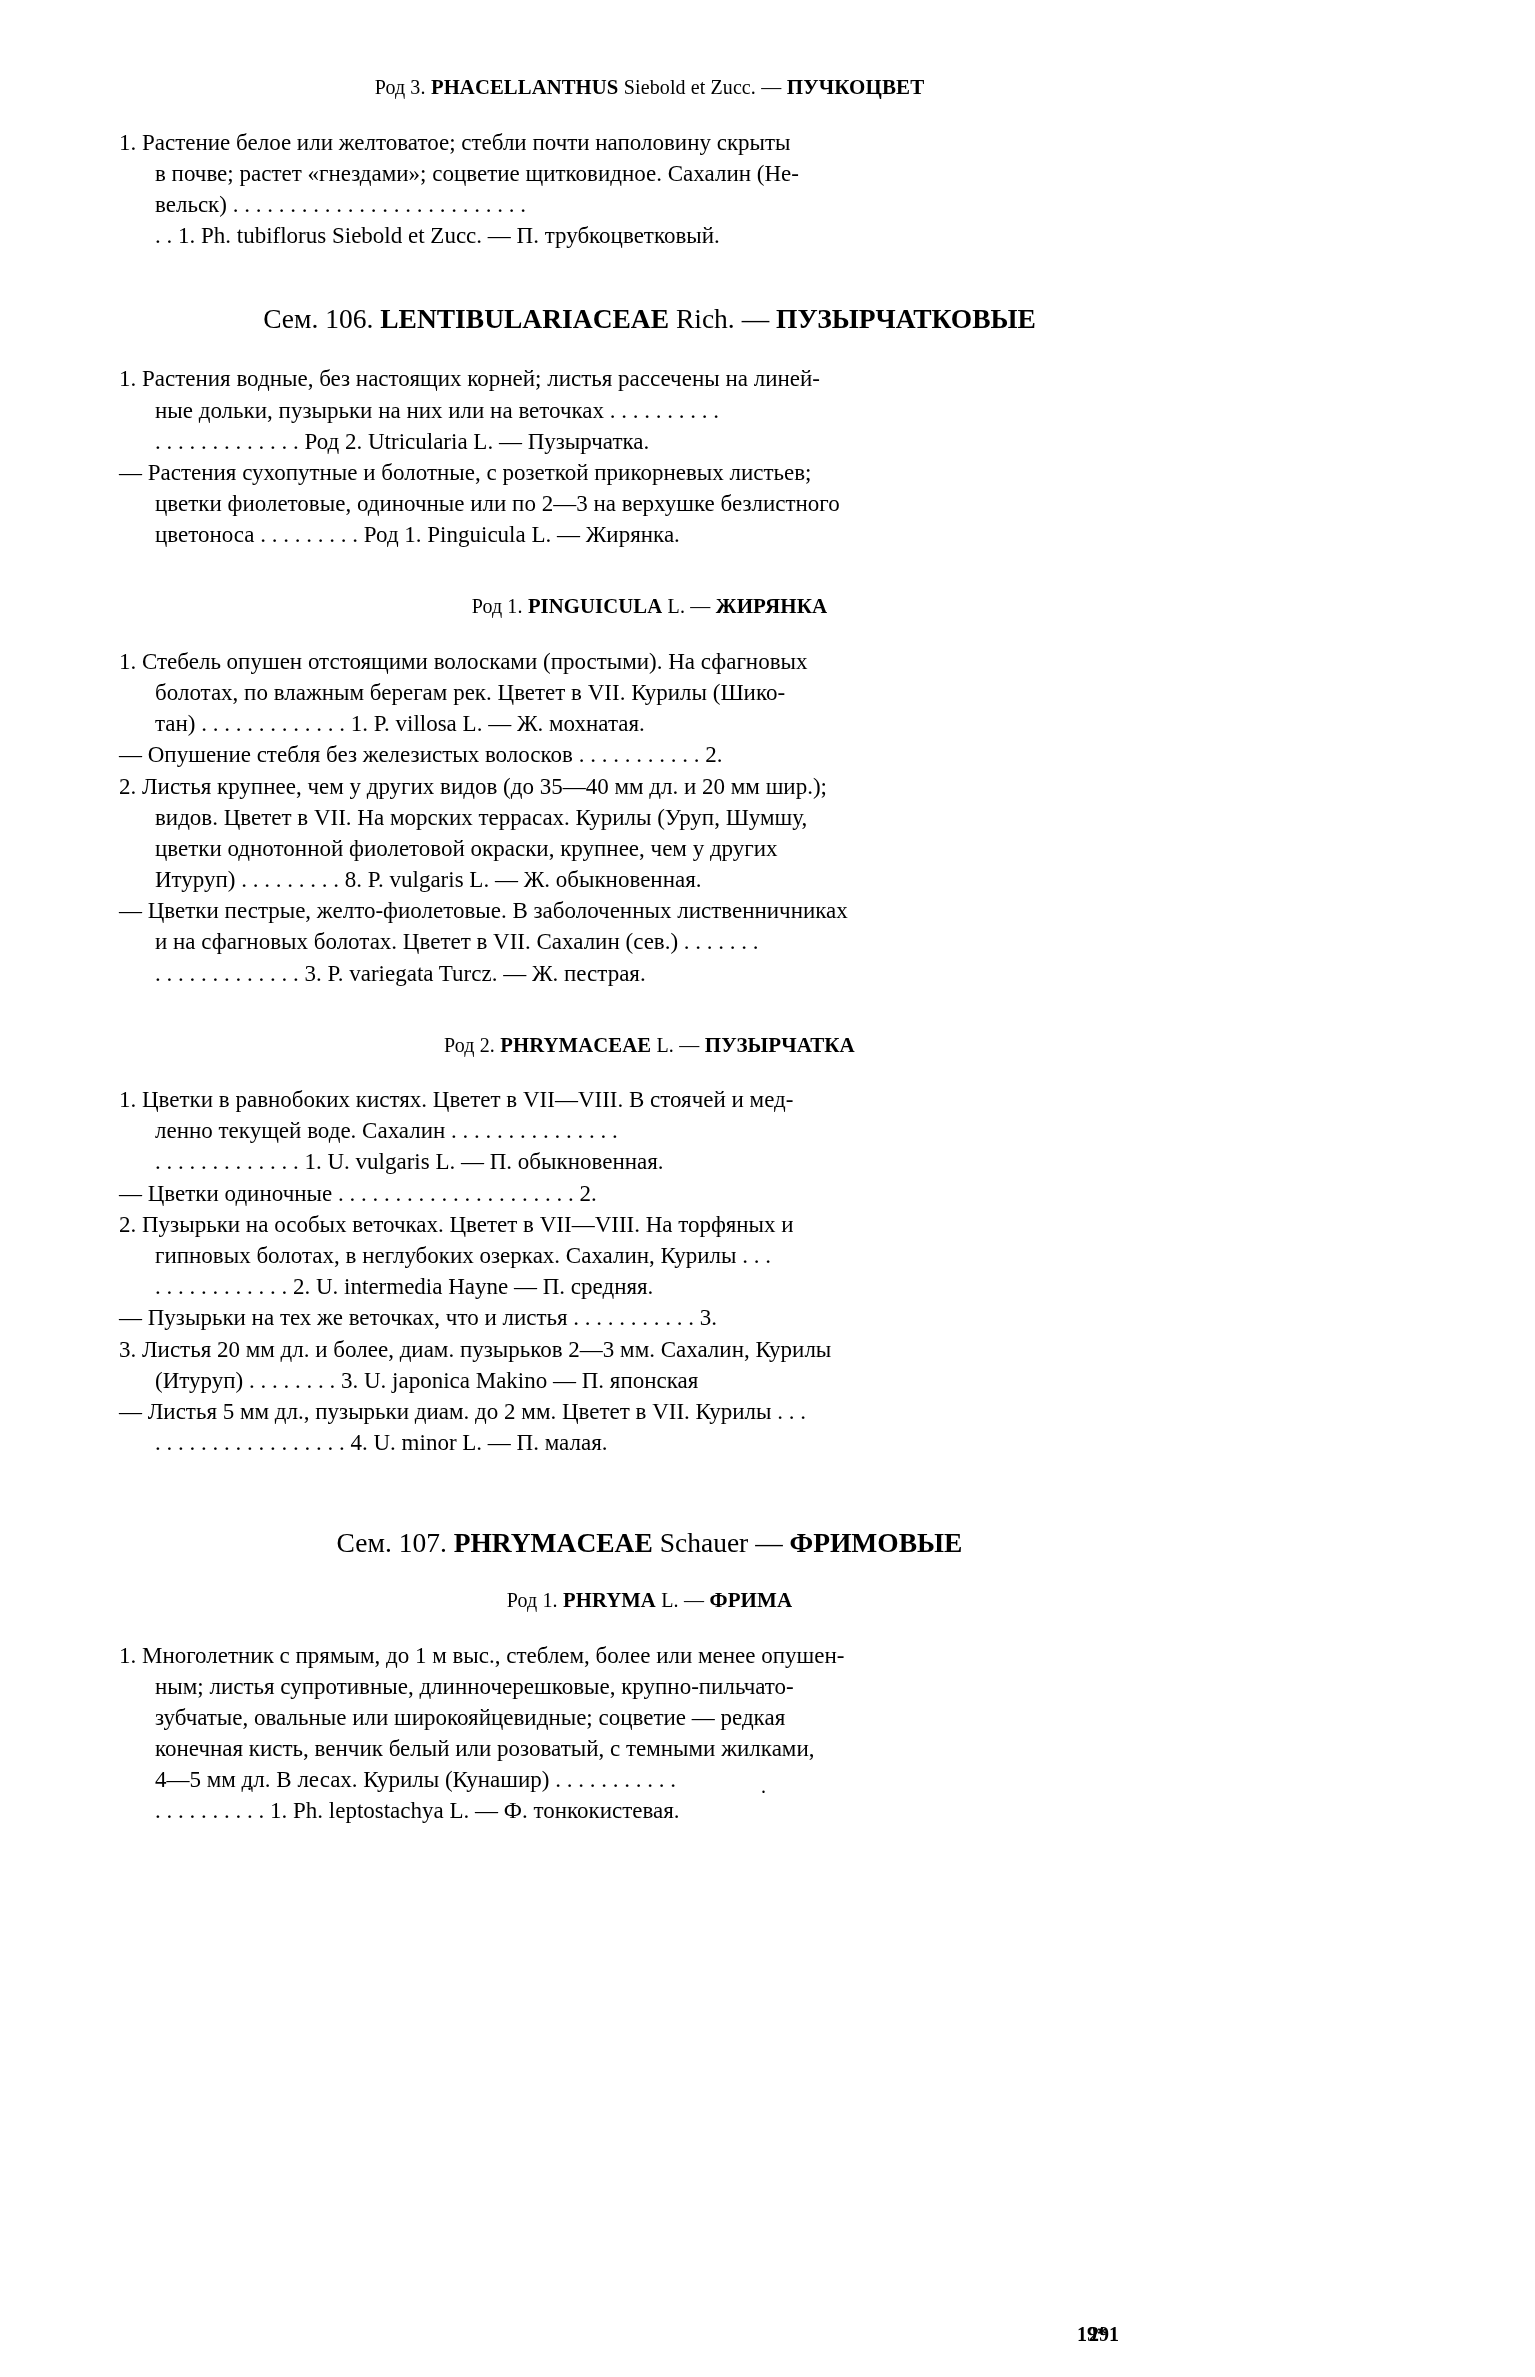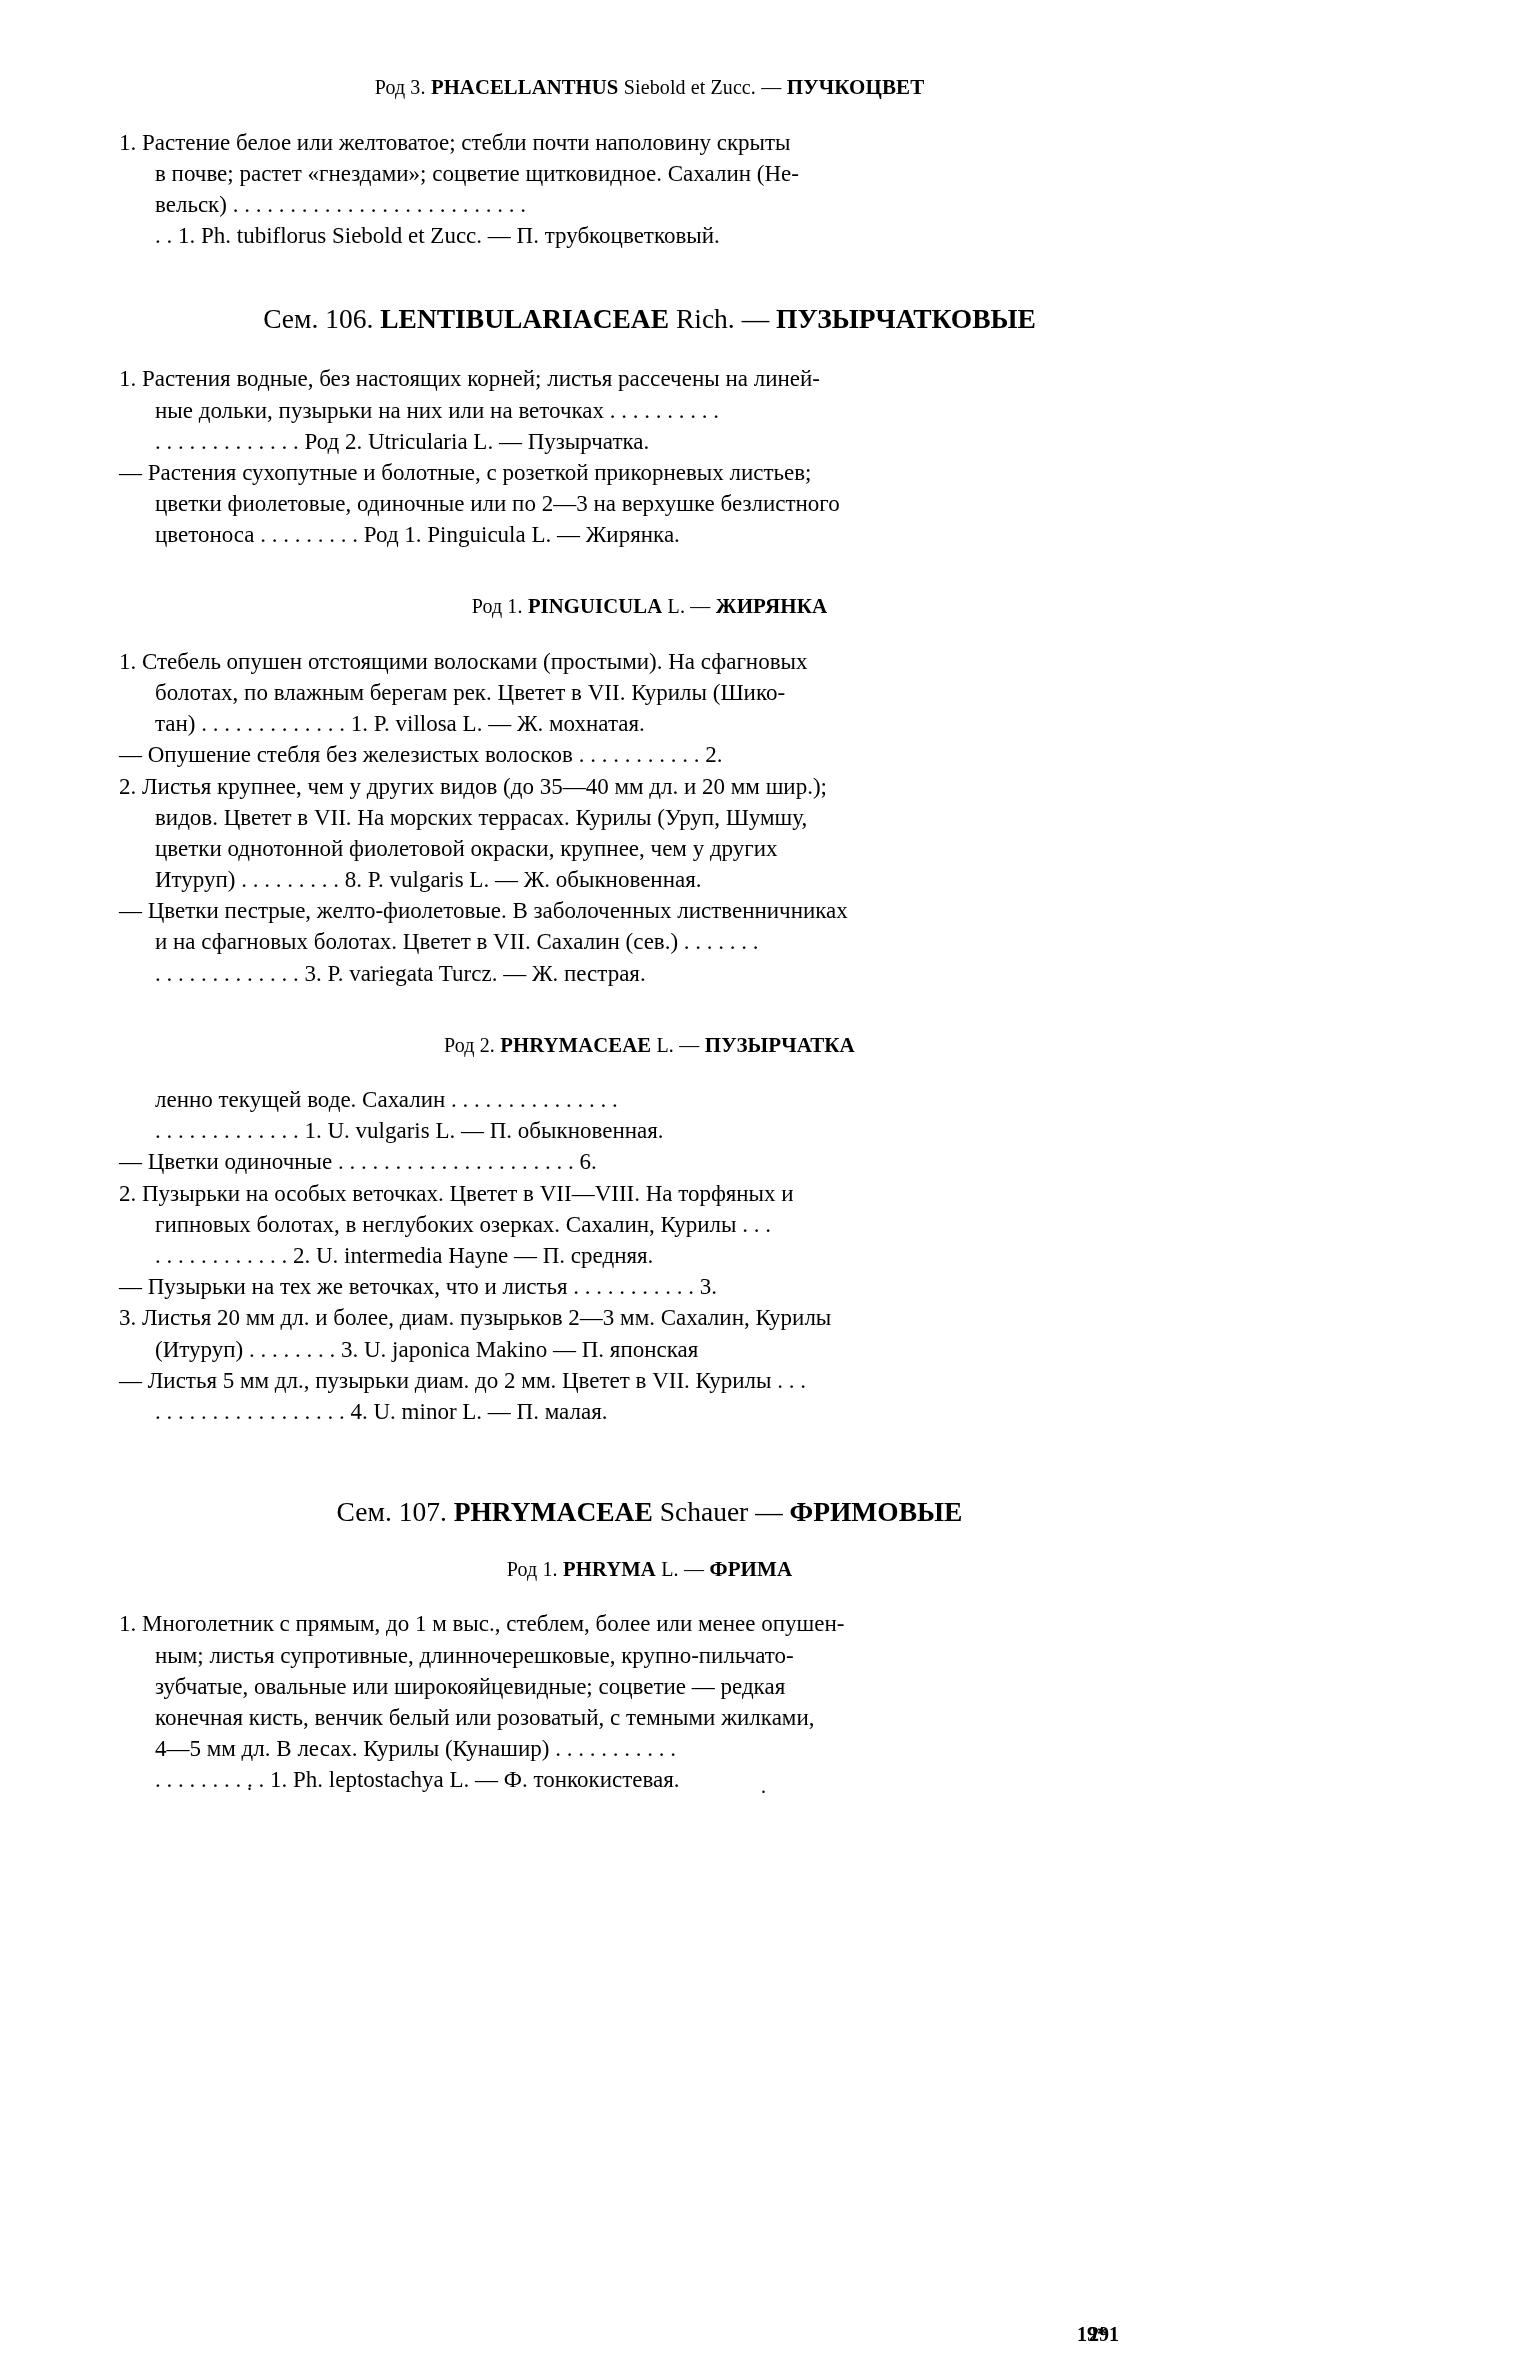--- a/index.html
+++ b/index.html
@@ -188,23 +188,24 @@
 
   <div class="genus-head">
     <span class="plain">Род 2.</span>
     <span class="sc">PHRYMACEAE</span>
     <span class="plain">L.</span>
     <span class="plain">—</span>
     <span class="rus">ПУЗЫРЧАТКА</span>
   </div>
 
   <div class="key blk">
+    <p class="itm">1. Цветки в равнобоких кистях. Цветет в VII—VIII. В стоячей и мед-</p>
     <p class="cont">ленно текущей воде. Сахалин . . . . . . . . . . . . . . .</p>
     <p class="cont">. . . . . . . . . . . . . 1. U. vulgaris L. — П. обыкновенная.</p>
-    <p class="itm">— Цветки одиночные  . . . . . . . . . . . . . . . . . . . . . 6.</p>
+    <p class="itm">— Цветки одиночные  . . . . . . . . . . . . . . . . . . . . . 2.</p>
     <p class="itm">2. Пузырьки на особых веточках. Цветет в VII—VIII. На торфяных и</p>
     <p class="cont">гипновых болотах, в неглубоких озерках. Сахалин, Курилы  . . .</p>
     <p class="cont">. . . . . . . . . . . . 2. U. intermedia Hayne — П. средняя.</p>
     <p class="itm">— Пузырьки на тех же веточках, что и листья . . . . . . . . . . . 3.</p>
     <p class="itm">3. Листья 20 мм дл. и более, диам. пузырьков 2—3 мм. Сахалин, Курилы</p>
     <p class="cont">(Итуруп) . . . . . . . . 3. U. japonica Makino — П. японская</p>
     <p class="itm">— Листья 5 мм дл., пузырьки диам. до 2 мм. Цветет в VII. Курилы  . . .</p>
     <p class="cont">. . . . . . . . . . . . . . . . . 4. U. minor L. — П. малая.</p>
   </div>
 

